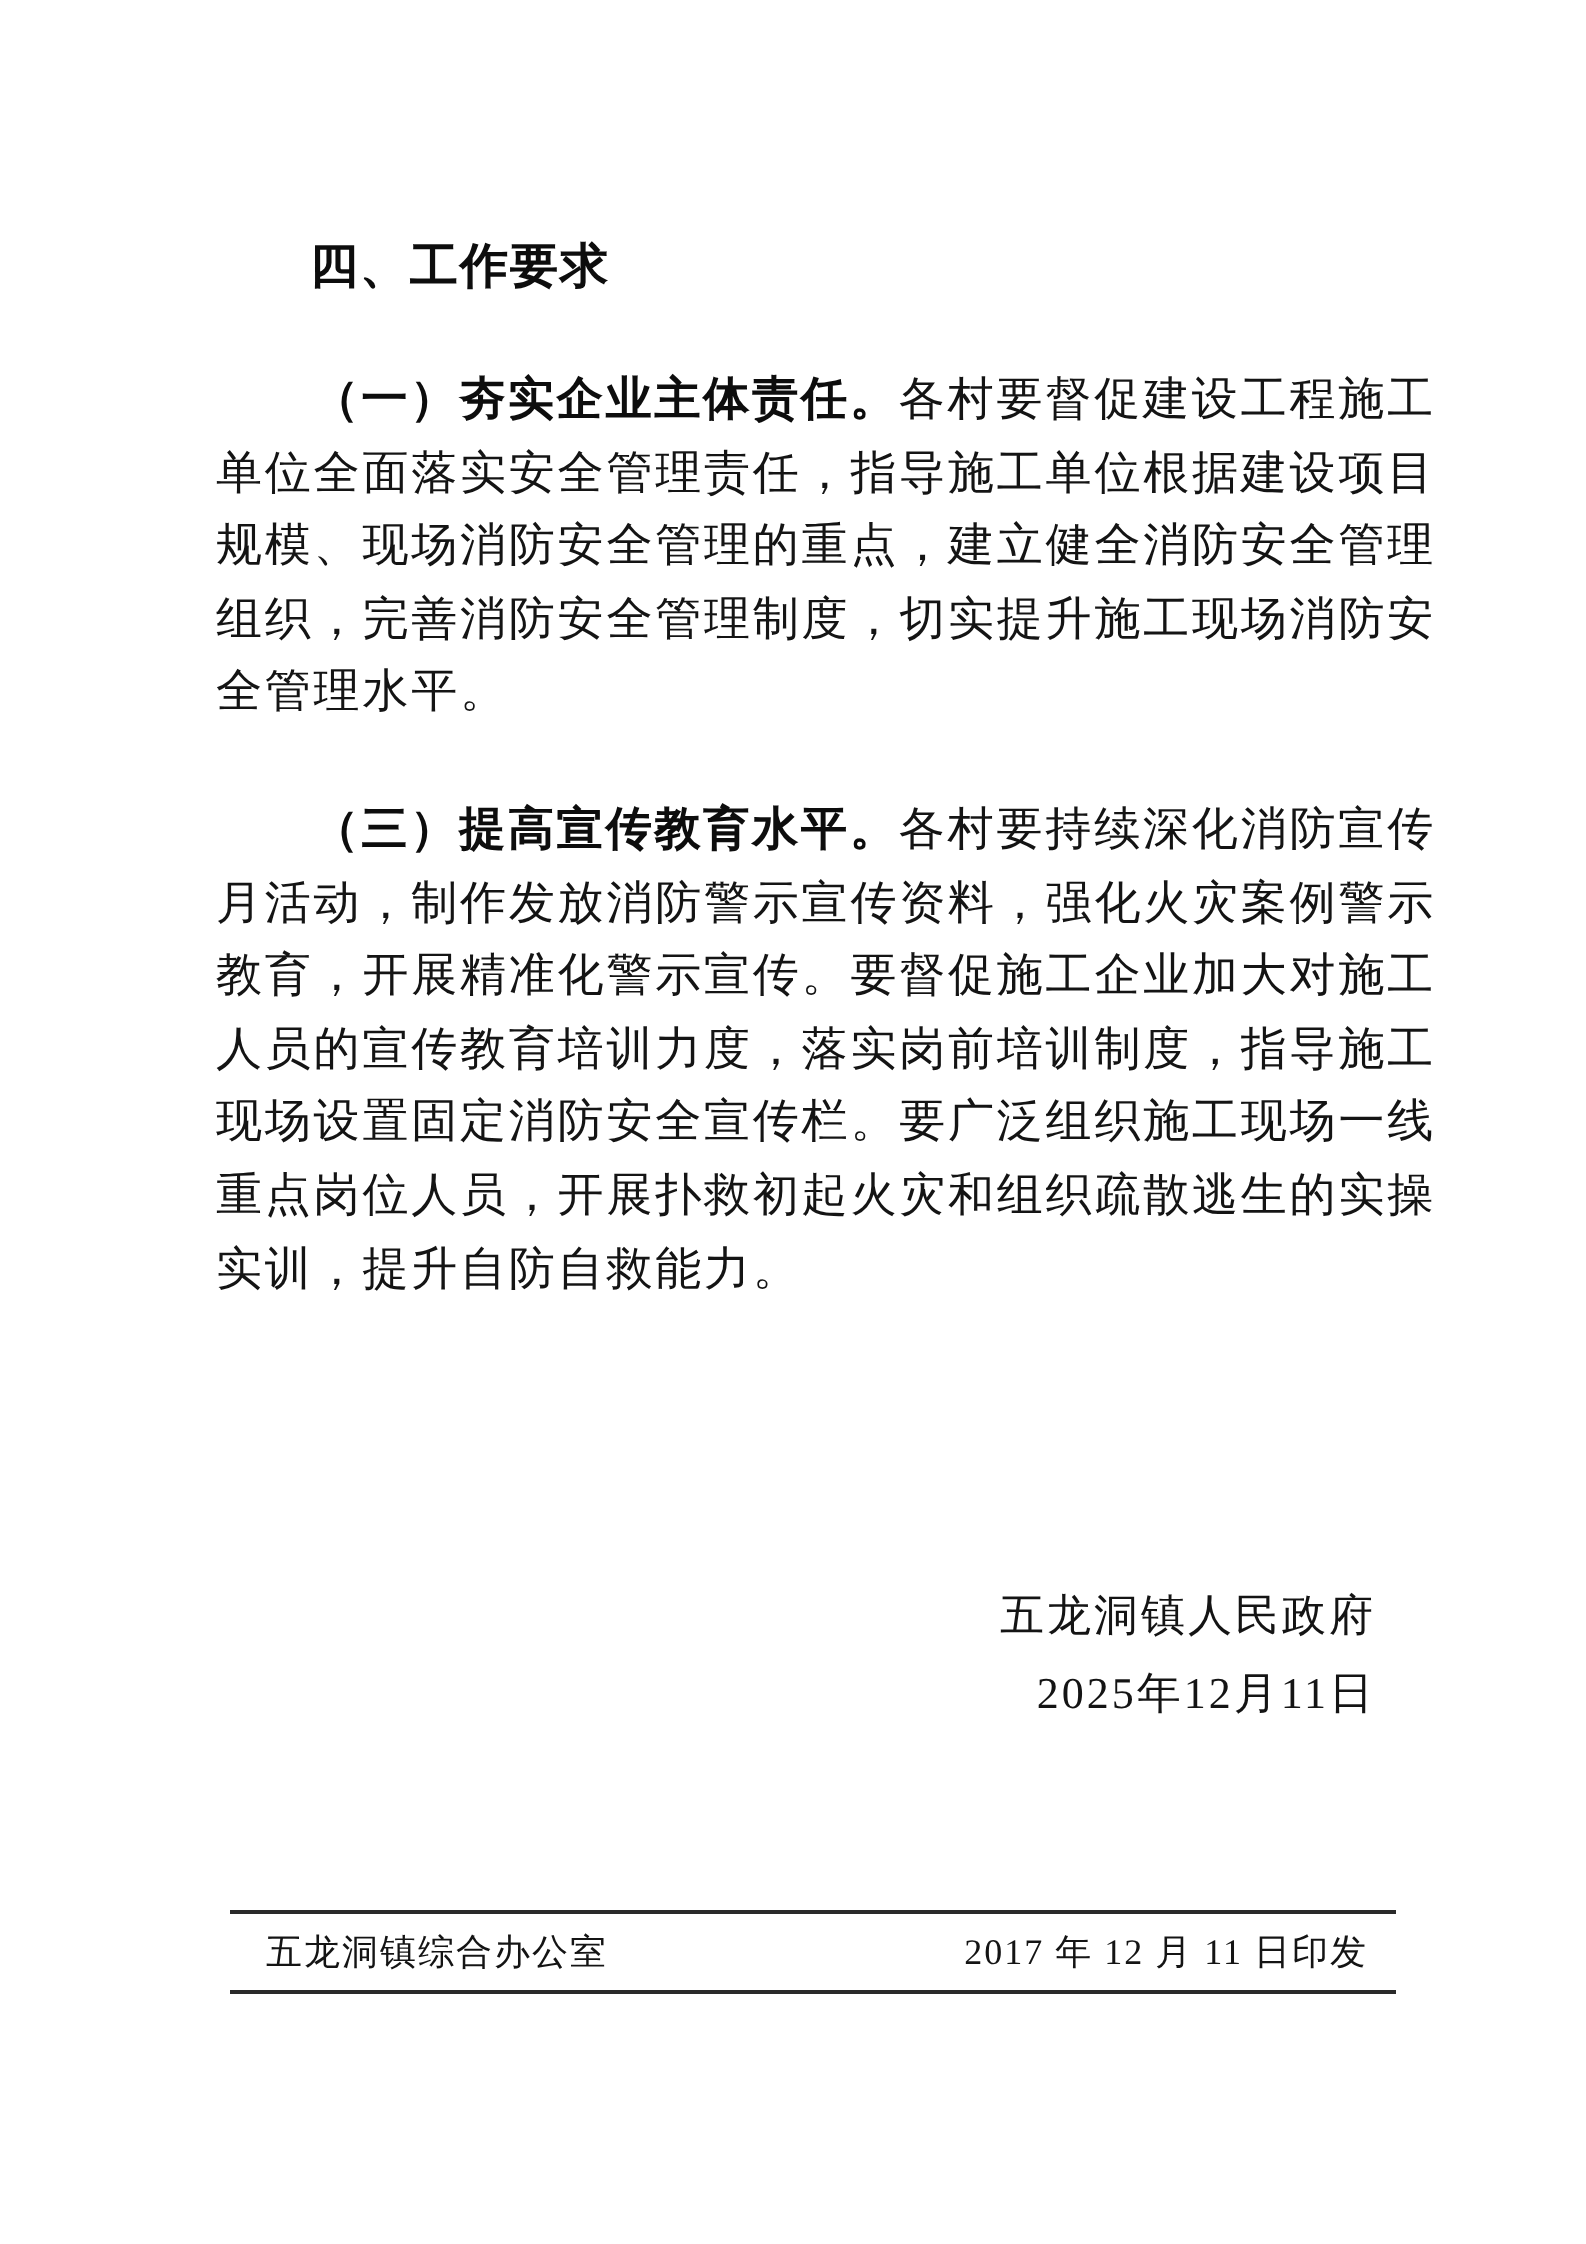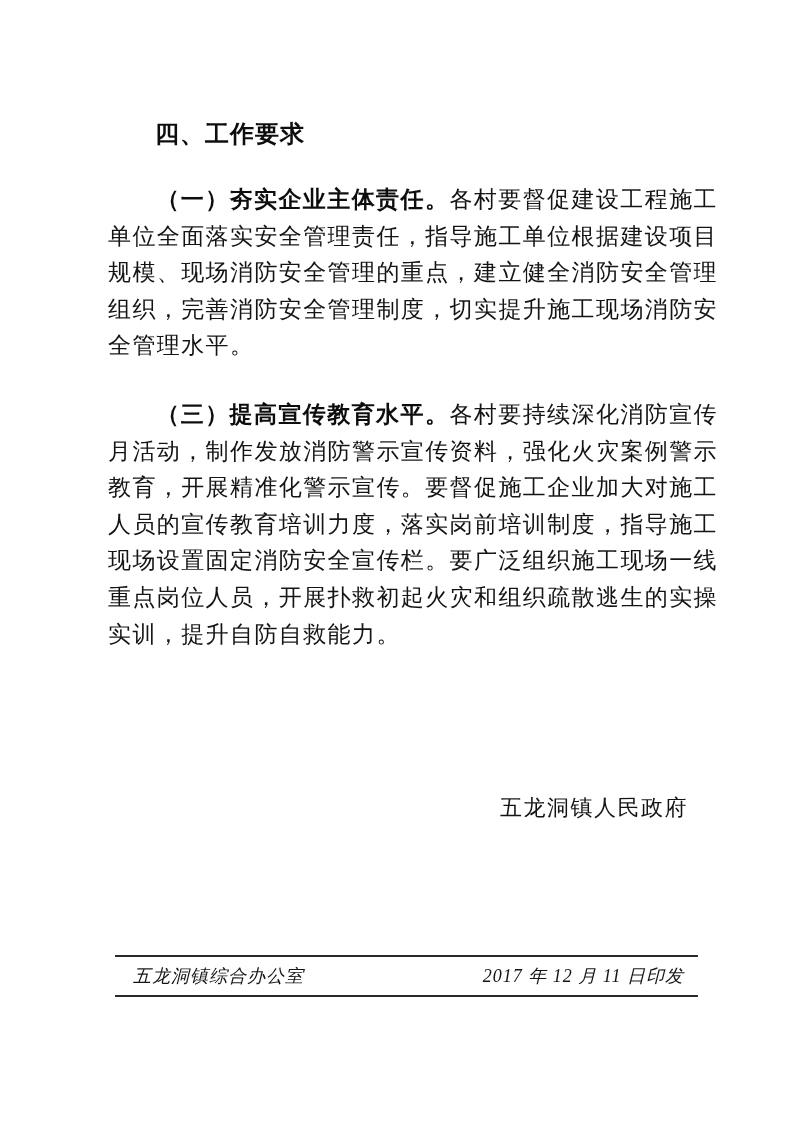--- a/index.html
+++ b/index.html
@@ -69,41 +69,41 @@
     height: 42px;
     border-top: 2px solid #2a2a2a;
     border-bottom: 2px solid #2a2a2a;
     display: flex;
     align-items: center;
     justify-content: space-between;
     padding: 0 14px 0 18px;
     font-size: 18px;
     letter-spacing: 1px;
     color: #141414;
-    font-style: italic;
   }
 </style>
 </head>
 <body>
 
 <div class="page">
 
   <div class="content">
 
     <div class="doc-heading">四、工作要求</div>
 
     <p class="para"><span class="lead">（一）夯实企业主体责任。</span><span>各村要督促建设工程施工单位全面落实安全管理责任，指导施工单位根据建设项目规模、现场消防安全管理的重点，建立健全消防安全管理组织，完善消防安全管理制度，切实提升施工现场消防安全管理水平。</span></p>
 
 
     <p class="para"><span class="lead">（三）提高宣传教育水平。</span><span>各村要持续深化消防宣传月活动，制作发放消防警示宣传资料，强化火灾案例警示教育，开展精准化警示宣传。要督促施工企业加大对施工人员的宣传教育培训力度，落实岗前培训制度，指导施工现场设置固定消防安全宣传栏。要广泛组织施工现场一线重点岗位人员，开展扑救初起火灾和组织疏散逃生的实操实训，提升自防自救能力。</span></p>
 
   </div>
 
   <div class="signature">
     <div>五龙洞镇人民政府</div>
+    <div>2025年12月11日</div>
   </div>
 
   <div class="footer">
     <span>五龙洞镇综合办公室</span>
     <span>2017 年 12 月 11 日印发</span>
   </div>
 
 </div>
 
 </body></html>

